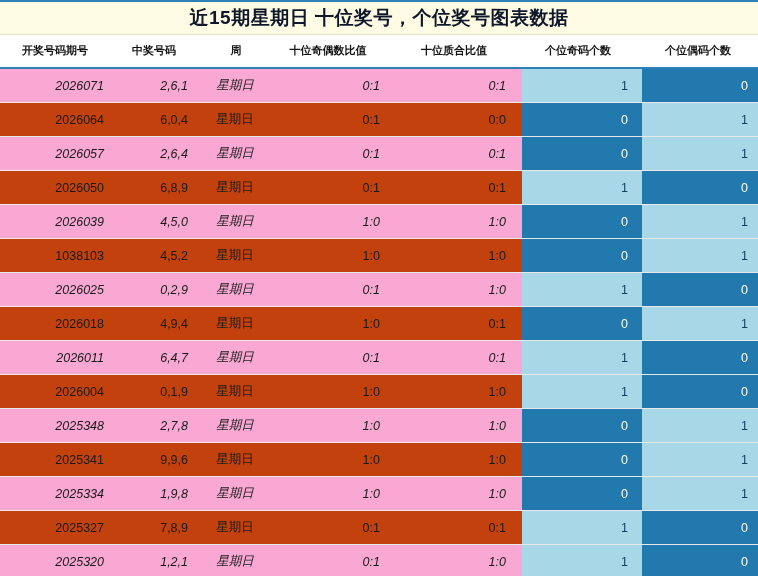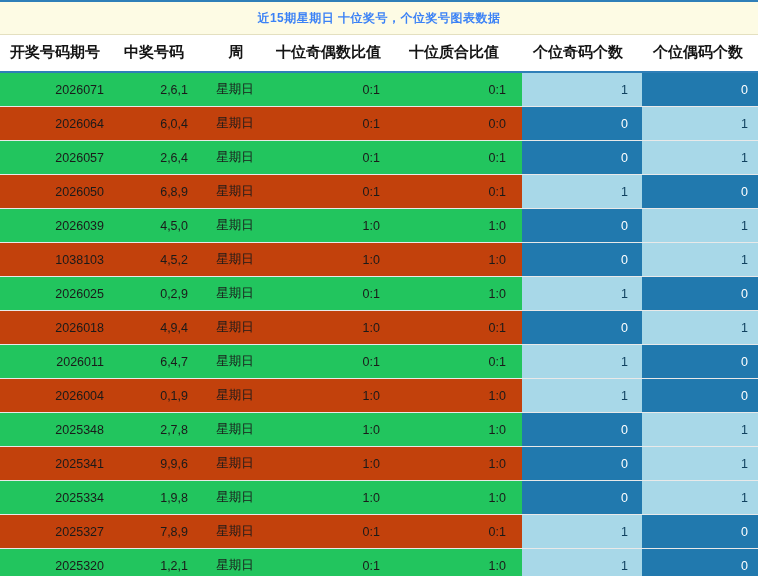--- a/index.html
+++ b/index.html
@@ -24,50 +24,50 @@
   .title-bar {
     height: 32px;
     background: #fdfbe4;
     border-top: 2px solid #2f7fb8;
     border-bottom: 1px solid #e4e0c0;
     display: flex;
     align-items: center;
     justify-content: center;
   }
   .title-bar .title {
-    font-size: 12px;
+    font-size: 19px;
     font-weight: bold;
-    color: #3b82f6;
+    color: #0f172a;
     letter-spacing: 0.5px;
   }
   table.grid {
     border-collapse: collapse;
     width: 758px;
     table-layout: fixed;
   }
   table.grid th {
-    font-size: 15px;
+    font-size: 11px;
     font-weight: bold;
     color: #141414;
     padding: 8px 6px 9px 6px;
     border-bottom: 2px solid #2f7fb8;
     background: #ffffff;
     text-align: center;
     white-space: nowrap;
     vertical-align: middle;
   }
   table.grid td {
     font-size: 12.5px;
     padding: 0 8px;
     height: 33px;
     vertical-align: middle;
     border-bottom: 1px solid #e9e9e9;
     white-space: nowrap;
   }
-  tr.row-odd td.plain { background: #22c55e; }
+  tr.row-odd td.plain { background: #f9a8d4; font-style: italic; }
   tr.row-even td.plain { background: #c2410c; }
 
   .c-issue  { text-align: right; width: 98px; padding-right: 10px !important; }
   .c-num    { text-align: right; width: 68px; padding-right: 10px !important; }
   .c-week   { text-align: center;  width: 56px; padding-left: 10px !important; }
   .c-oe     { text-align: right; width: 104px; padding-right: 16px !important; }
   .c-pc     { text-align: right; width: 104px; padding-right: 16px !important; }
   .c-odd    { text-align: right; width: 100px; padding-right: 14px !important; }
   .c-even   { text-align: right; width: 100px; padding-right: 14px !important; }
 

